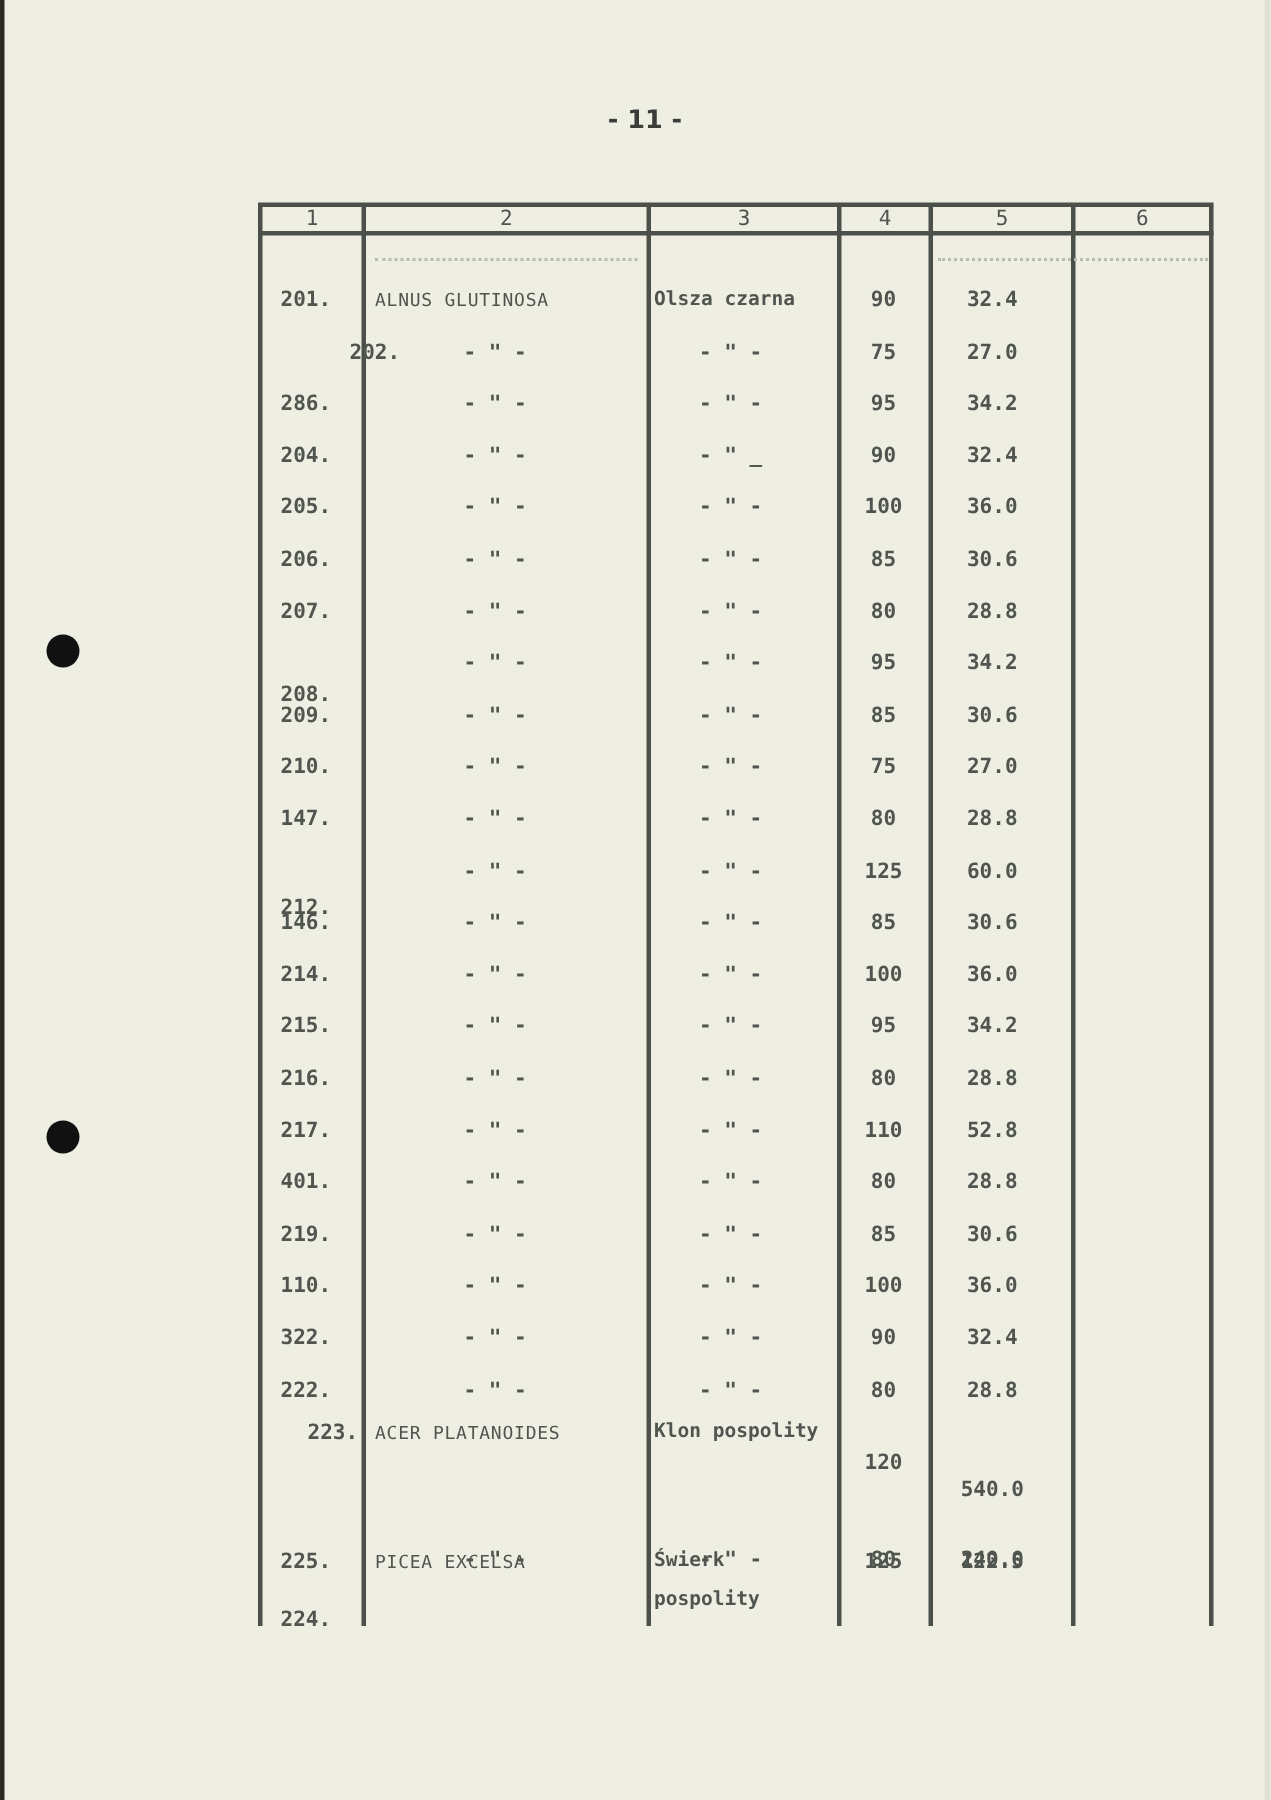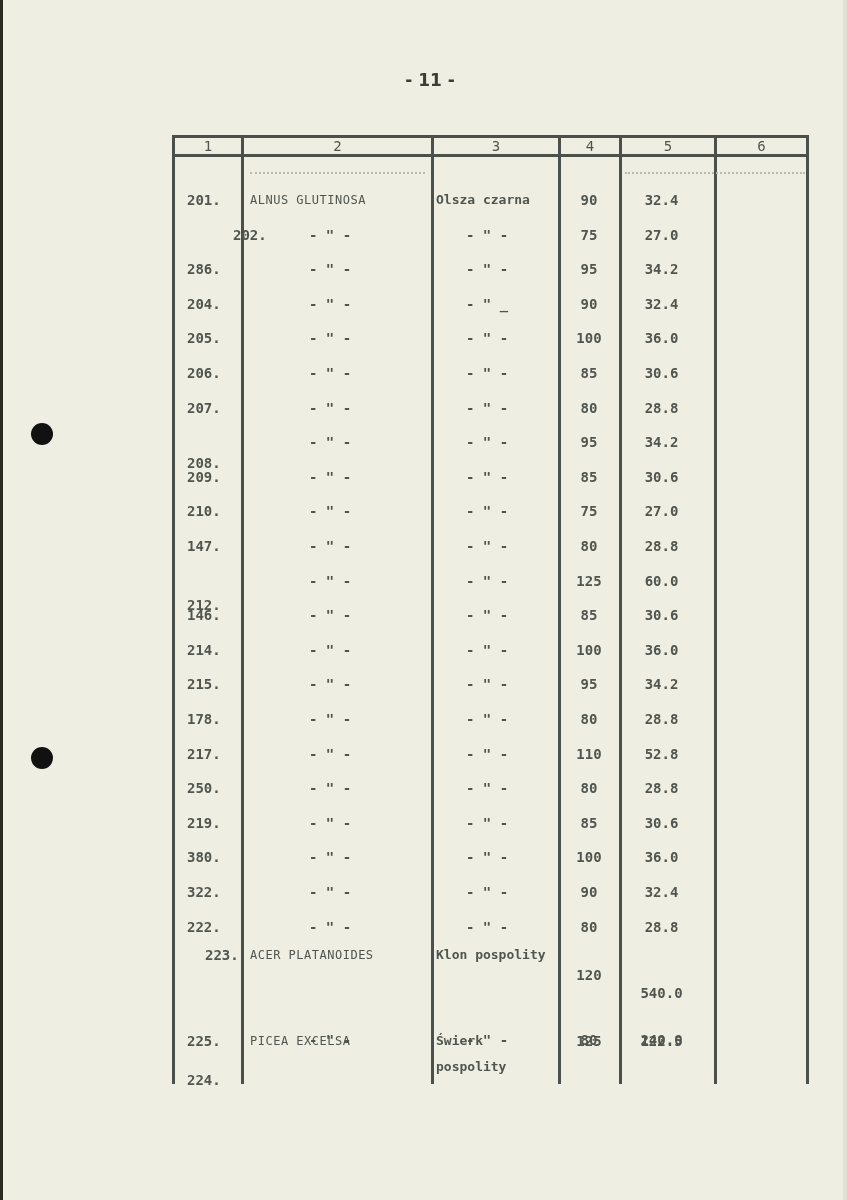--- a/index.html
+++ b/index.html
@@ -162,49 +162,49 @@
         <div class="cell c-v" style="top: 640.8px;">36.0</div>
       </div>
       <div>
         <div class="cell c-no" style="top: 675.4px;">215.</div>
         <div class="cell c-ditto2" style="top: 675.4px;">- " -</div>
         <div class="cell c-ditto3" style="top: 675.4px;">- " -</div>
         <div class="cell c-h" style="top: 675.4px;">95</div>
         <div class="cell c-v" style="top: 675.4px;">34.2</div>
       </div>
       <div>
-        <div class="cell c-no" style="top: 710px;">178.</div>
+        <div class="cell c-no" style="top: 710px;">216.</div>
         <div class="cell c-ditto2" style="top: 710px;">- " -</div>
         <div class="cell c-ditto3" style="top: 710px;">- " -</div>
         <div class="cell c-h" style="top: 710px;">80</div>
         <div class="cell c-v" style="top: 710px;">28.8</div>
       </div>
       <div>
         <div class="cell c-no" style="top: 744.6px;">217.</div>
         <div class="cell c-ditto2" style="top: 744.6px;">- " -</div>
         <div class="cell c-ditto3" style="top: 744.6px;">- " -</div>
         <div class="cell c-h" style="top: 744.6px;">110</div>
         <div class="cell c-v" style="top: 744.6px;">52.8</div>
       </div>
       <div>
-        <div class="cell c-no" style="top: 779.2px;">250.</div>
+        <div class="cell c-no" style="top: 779.2px;">401.</div>
         <div class="cell c-ditto2" style="top: 779.2px;">- " -</div>
         <div class="cell c-ditto3" style="top: 779.2px;">- " -</div>
         <div class="cell c-h" style="top: 779.2px;">80</div>
         <div class="cell c-v" style="top: 779.2px;">28.8</div>
       </div>
       <div>
         <div class="cell c-no" style="top: 813.8px;">219.</div>
         <div class="cell c-ditto2" style="top: 813.8px;">- " -</div>
         <div class="cell c-ditto3" style="top: 813.8px;">- " -</div>
         <div class="cell c-h" style="top: 813.8px;">85</div>
         <div class="cell c-v" style="top: 813.8px;">30.6</div>
       </div>
       <div>
-        <div class="cell c-no" style="top: 848.4px;">380.</div>
+        <div class="cell c-no" style="top: 848.4px;">110.</div>
         <div class="cell c-ditto2" style="top: 848.4px;">- " -</div>
         <div class="cell c-ditto3" style="top: 848.4px;">- " -</div>
         <div class="cell c-h" style="top: 848.4px;">100</div>
         <div class="cell c-v" style="top: 848.4px;">36.0</div>
       </div>
       <div>
         <div class="cell c-no" style="top: 883px;">322.</div>
         <div class="cell c-ditto2" style="top: 883px;">- " -</div>
         <div class="cell c-ditto3" style="top: 883px;">- " -</div>
         <div class="cell c-h" style="top: 883px;">90</div>

